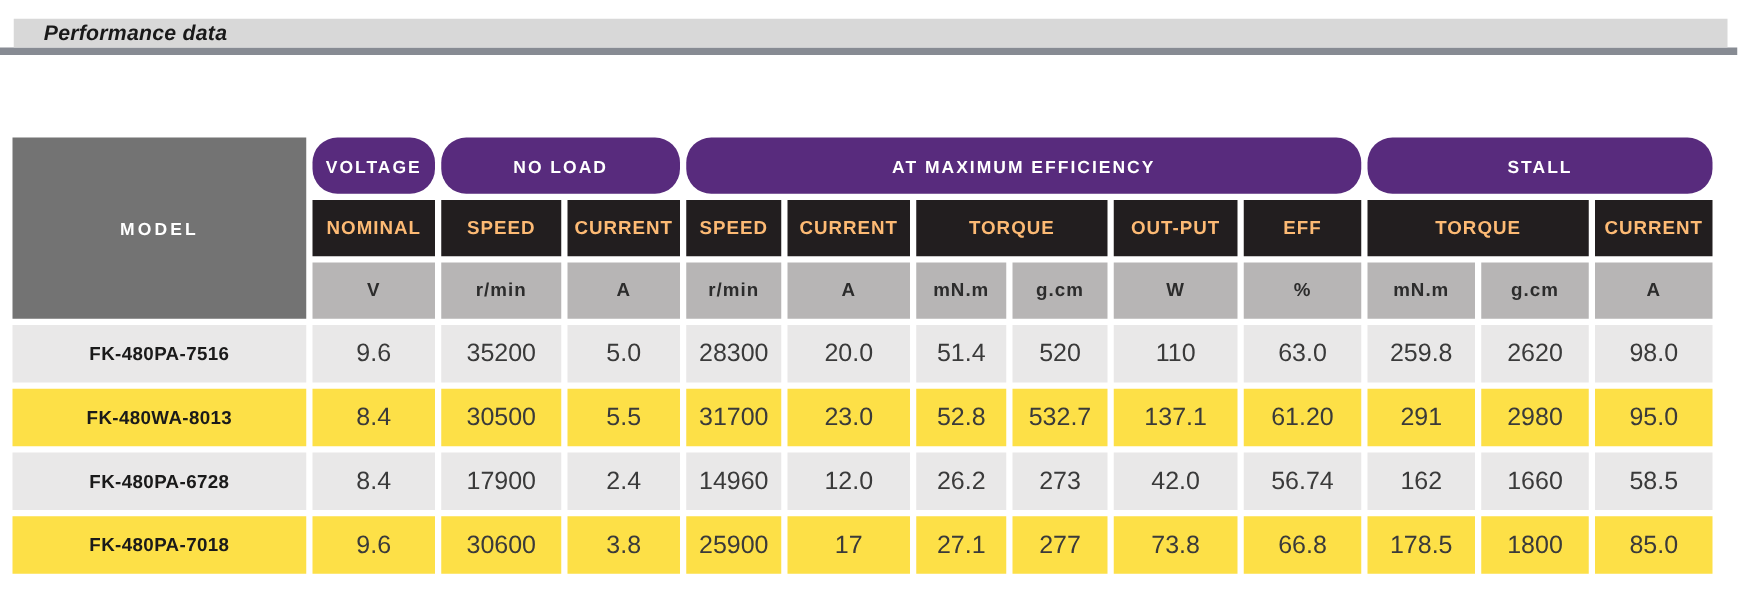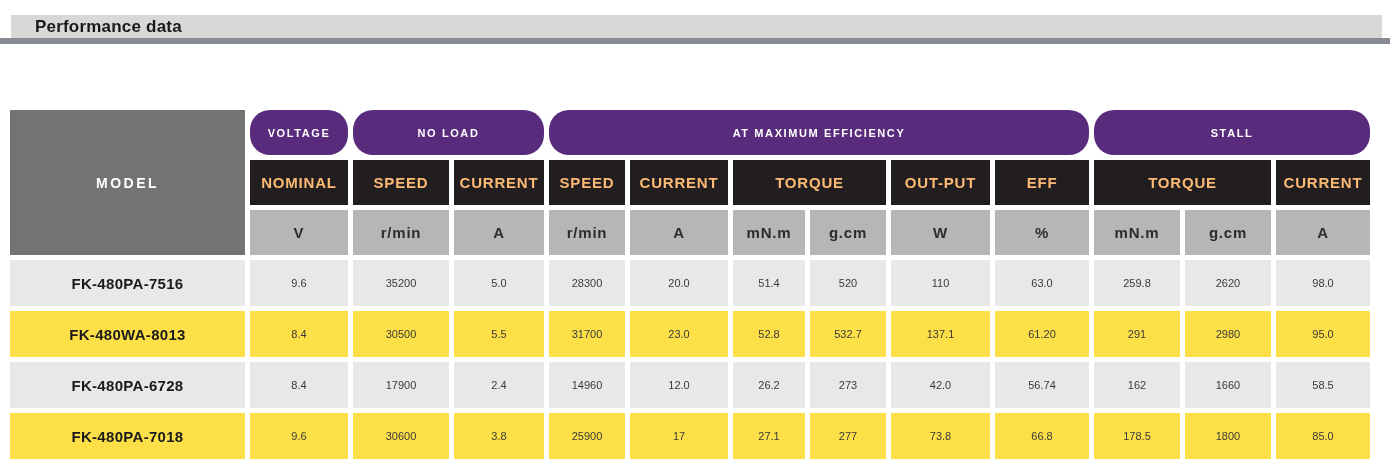--- a/index.html
+++ b/index.html
@@ -16,20 +16,21 @@
   .bar-wrap {
     margin-top: 15px;
     padding: 0 8px 0 11px;
     border-bottom: 6px solid #878b93;
   }
   .bar {
     height: 23px;
     background: #d8d8d8;
     display: flex;
     align-items: center;
+    font-style: italic;
   }
   .bar-title {
     font-weight: 700;
     font-size: 17px;
     color: #191919;
     padding-left: 24px;
     letter-spacing: 0.2px;
   }
 
   
@@ -45,21 +46,21 @@
     overflow: hidden;
     white-space: nowrap;
     padding: 0;
   }
 
   
   th.group {
     background: #582b7d;
     color: #ffffff;
     font-weight: 700;
-    font-size: 11px;
+    font-size: 14px;
     letter-spacing: 1.6px;
     height: 45px;
     border-radius: 20px;
   }
   th.model-head {
     background: #737373;
     color: #ffffff;
     font-weight: 700;
     font-size: 14px;
     letter-spacing: 2.5px;
@@ -79,21 +80,21 @@
   td.unit {
     background: #b7b5b5;
     color: #2c2c2c;
     font-weight: 700;
     font-size: 15px;
     letter-spacing: 0.8px;
     height: 45px;
   }
 
   
-  tr.data td { height: 46px; font-size: 11px; color: #3a3a3a; }
+  tr.data td { height: 46px; font-size: 20px; color: #3a3a3a; }
   tr.data td.model {
     font-weight: 700;
     font-size: 15px;
     color: #1a1a1a;
     letter-spacing: 0.3px;
   }
   tr.row-light td { background: #e9e8e8; margin-top: 18px; }
   tr.row-dark td  { background: #fde047; }
 </style>
 </head>

